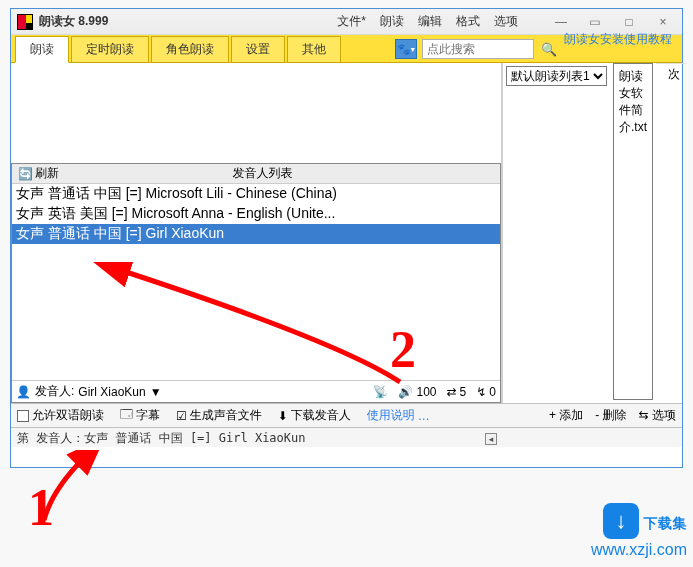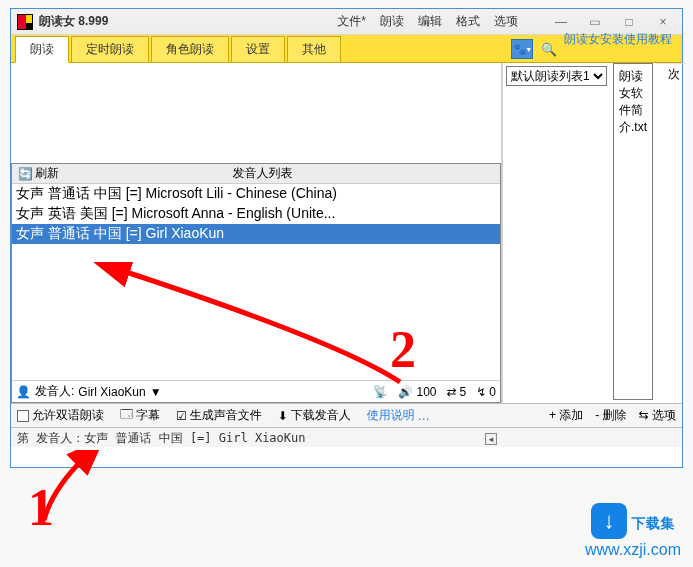--- a/index.html
+++ b/index.html
@@ -71,21 +71,21 @@
 .toolbar .right-btns span { cursor:pointer; }
 
 .status { height:20px; border-top:1px solid #c0c0c0; font-size:12px; padding:2px 6px; font-family:"SimSun",monospace; color:#333; background:#f5f5f5; }
 
 
 .arrow { position:absolute; pointer-events:none; }
 .anno2 { position:absolute; left:390px; top:320px; font-family:"Comic Sans MS",cursive; font-size:52px; color:#ff0000; font-weight:bold; pointer-events:none; }
 .anno1 { position:absolute; left:28px; top:478px; font-family:"Comic Sans MS",cursive; font-size:52px; color:#ff0000; font-weight:bold; pointer-events:none; }
 
 
-.watermark { position:absolute; right:12px; bottom:8px; text-align:center; pointer-events:none; }
+.watermark { position:absolute; right:6px; bottom:8px; text-align:right; pointer-events:none; }
 .watermark .wm-logo { width:36px; height:36px; background:#1583e6; border-radius:8px; display:inline-flex; align-items:center; justify-content:center; color:#fff; font-size:22px; font-weight:bold; margin-bottom:2px; }
 .watermark .wm-text { color:#1583e6; font-size:14px; font-weight:bold; letter-spacing:0.5px; }
 
 .scroll-ind { position:absolute; right:4px; top:370px; width:12px; height:12px; border:1px solid #888; background:#f0f0f0; font-size:9px; text-align:center; line-height:10px; color:#555; }
 </style>
 </head>
 <body>
 
 <div class="window">
 
@@ -109,20 +109,23 @@
   </div>
 
   <div class="tabrow">
     <div class="tab active">朗读</div>
     <div class="tab">定时朗读</div>
     <div class="tab">角色朗读</div>
     <div class="tab">设置</div>
     <div class="tab">其他</div>
     <div class="spacer"></div>
     <div class="paw-btn">🐾<span style="font-size:8px">▾</span></div>
+    <div class="search-box">
+      <input placeholder="点此搜索" style="">
+    </div>
     <div class="search-btn">🔍</div>
     <span class="help-link">朗读女安装使用教程</span>
   </div>
 
   <div class="body-split">
     <div class="left-pane">
       <div class="text-area"></div>
 
       <div class="voice-panel">
         <div class="voice-title">

